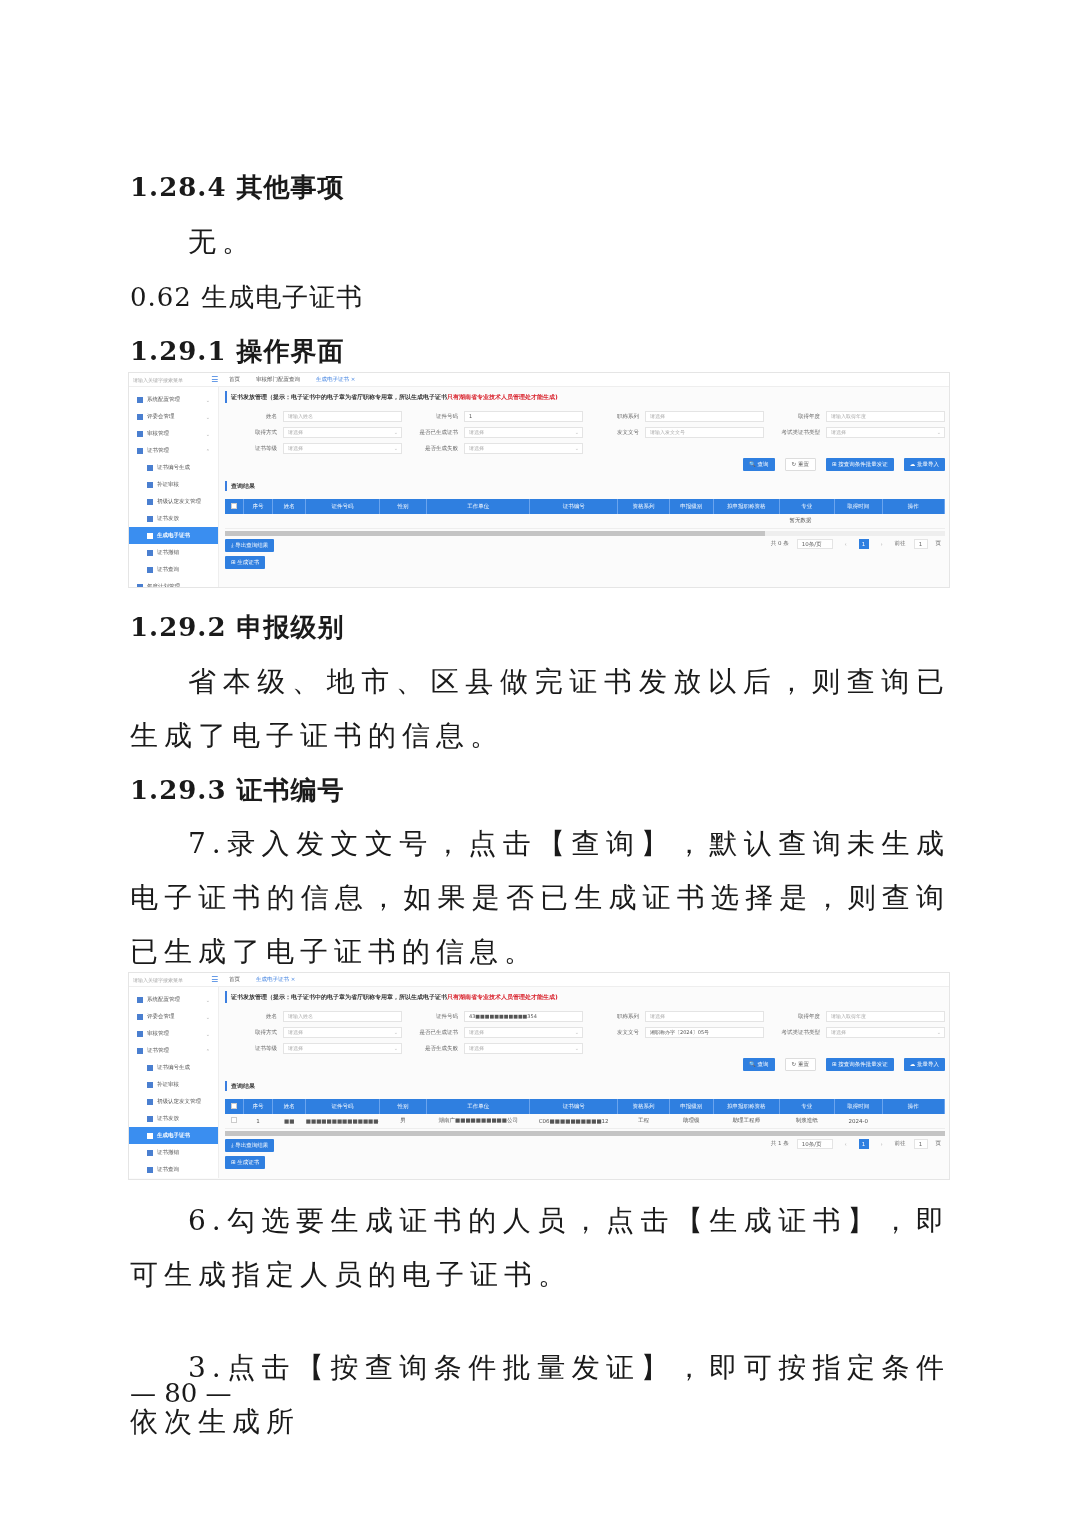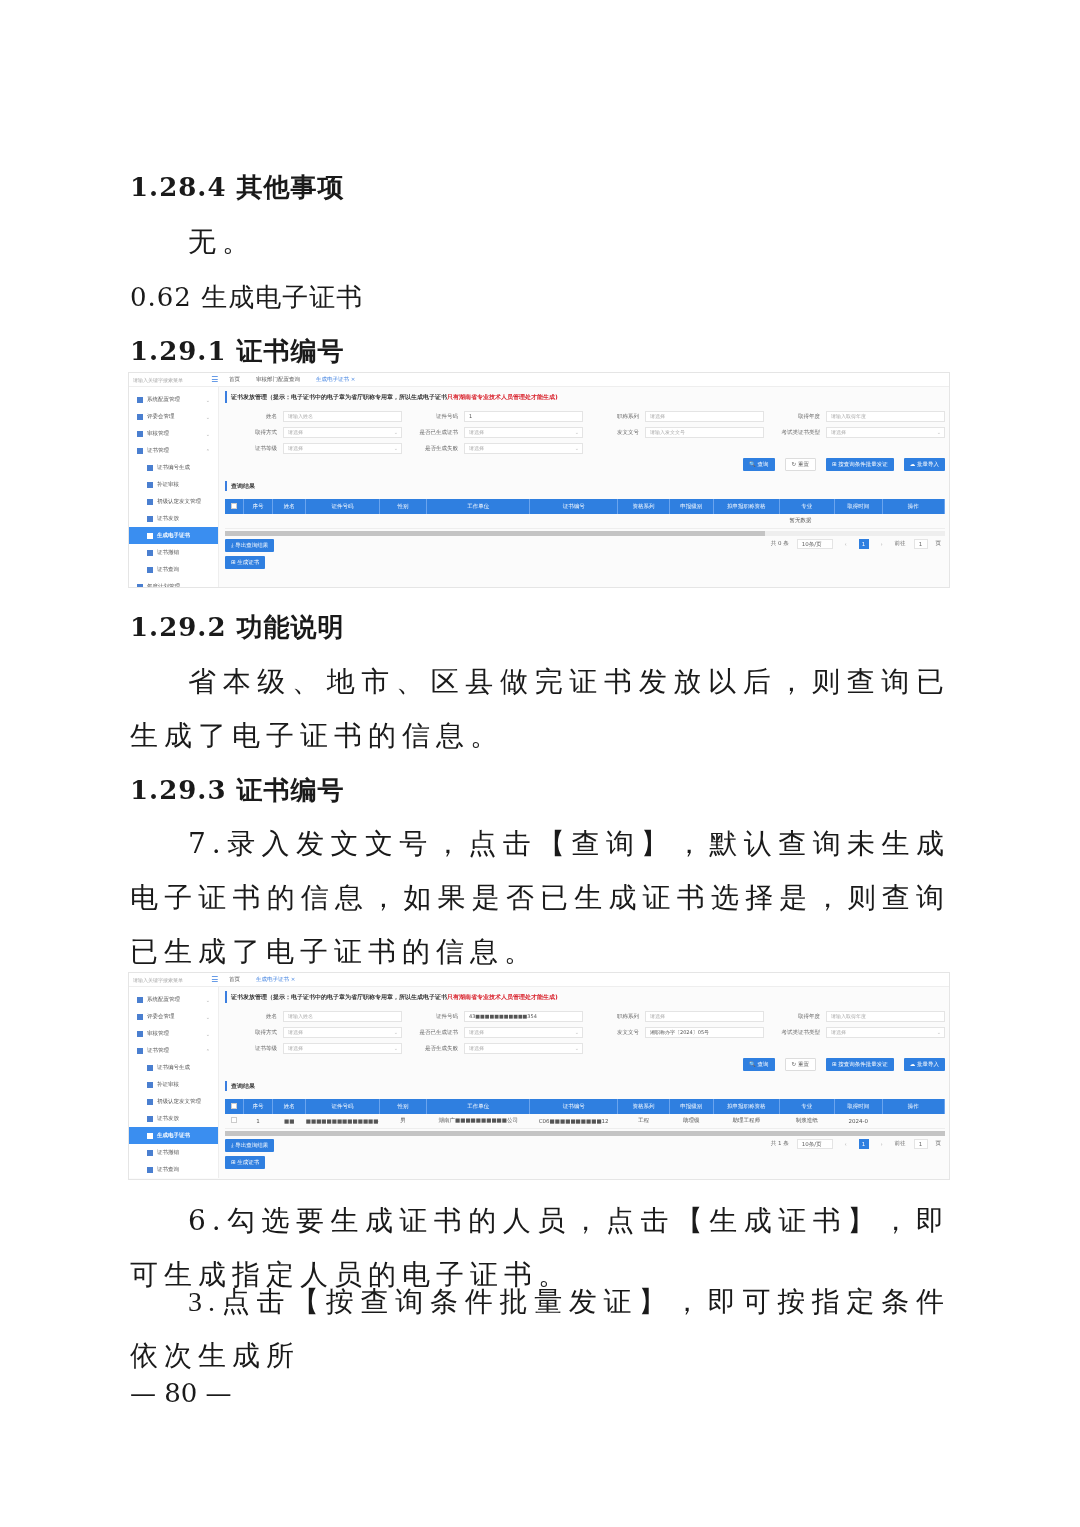--- a/index.html
+++ b/index.html
@@ -52,21 +52,21 @@
   .shot .pager .pg.cur { background: #2f7fe0; color: #fff; }
   .shot .pager .goto { border: 1px solid #e4e4e4; width: 14px; height: 10px; text-align: center; line-height: 8px; background: #fff; }
   .blur { filter: blur(0.6px); color: #888; }
 </style>
 </head>
 <body>
 
 <div class="h" style="top:170px;">1.28.4 其他事项</div>
 <div class="p" style="top:215px; left:188px; width:auto;">无。</div>
 <div class="h light" style="top:280px;">0.62 生成电子证书</div>
-<div class="h" style="top:334px;">1.29.1 证书编号</div>
+<div class="h" style="top:334px;">1.29.1 操作界面</div>
 
 <div class="shot" id="shot1" style="top:372px; height:216px;">
   <div class="topbar">
     <div class="search blur">请输入关键字搜索菜单</div>
     <div class="menu-btn">☰</div>
     <span class="crumb">首页</span>
     <span class="crumb">审核部门配置查询</span>
     <span class="crumb active">生成电子证书 ×</span>
   </div>
   <div class="body">
@@ -219,21 +219,21 @@
           <span class="pg">›</span>
           <span>前往</span>
           <span class="goto">1</span>
           <span>页</span>
         </div>
       </div>
     </div>
   </div>
 </div>
 
-<div class="h" style="top:610px;">1.29.2 功能说明</div>
+<div class="h" style="top:610px;">1.29.2 申报级别</div>
 <div class="p indent" style="top:655px;">省本级、地市、区县做完证书发放以后，则查询已生成了电子证书的信息。</div>
 <div class="h" style="top:773px;">1.29.3 证书编号</div>
 <div class="p indent" style="top:817px;">7.录入发文文号，点击【查询】，默认查询未生成电子证书的信息，如果是否已生成证书选择是，则查询已生成了电子证书的信息。</div>
 
 <div class="shot" id="shot2" style="top:972px; height:208px;">
   <div class="topbar">
     <div class="search blur">请输入关键字搜索菜单</div>
     <div class="menu-btn">☰</div>
     <span class="crumb">首页</span>
     <span class="crumb active">生成电子证书 ×</span>
@@ -396,14 +396,14 @@
           <span>前往</span>
           <span class="goto">1</span>
           <span>页</span>
         </div>
       </div>
     </div>
   </div>
 </div>
 
 <div class="p indent" style="top:1194px;">6.勾选要生成证书的人员，点击【生成证书】，即可生成指定人员的电子证书。</div>
-<div class="p indent" style="top:1275px;font-family:Liberation Serif, serif;">3.点击【按查询条件批量发证】，即可按指定条件依次生成所</div>
+<div class="p indent" style="top:1341px;">3.点击【按查询条件批量发证】，即可按指定条件依次生成所</div>
 <div class="pagenum">— 80 —</div>
 
 </body></html>

